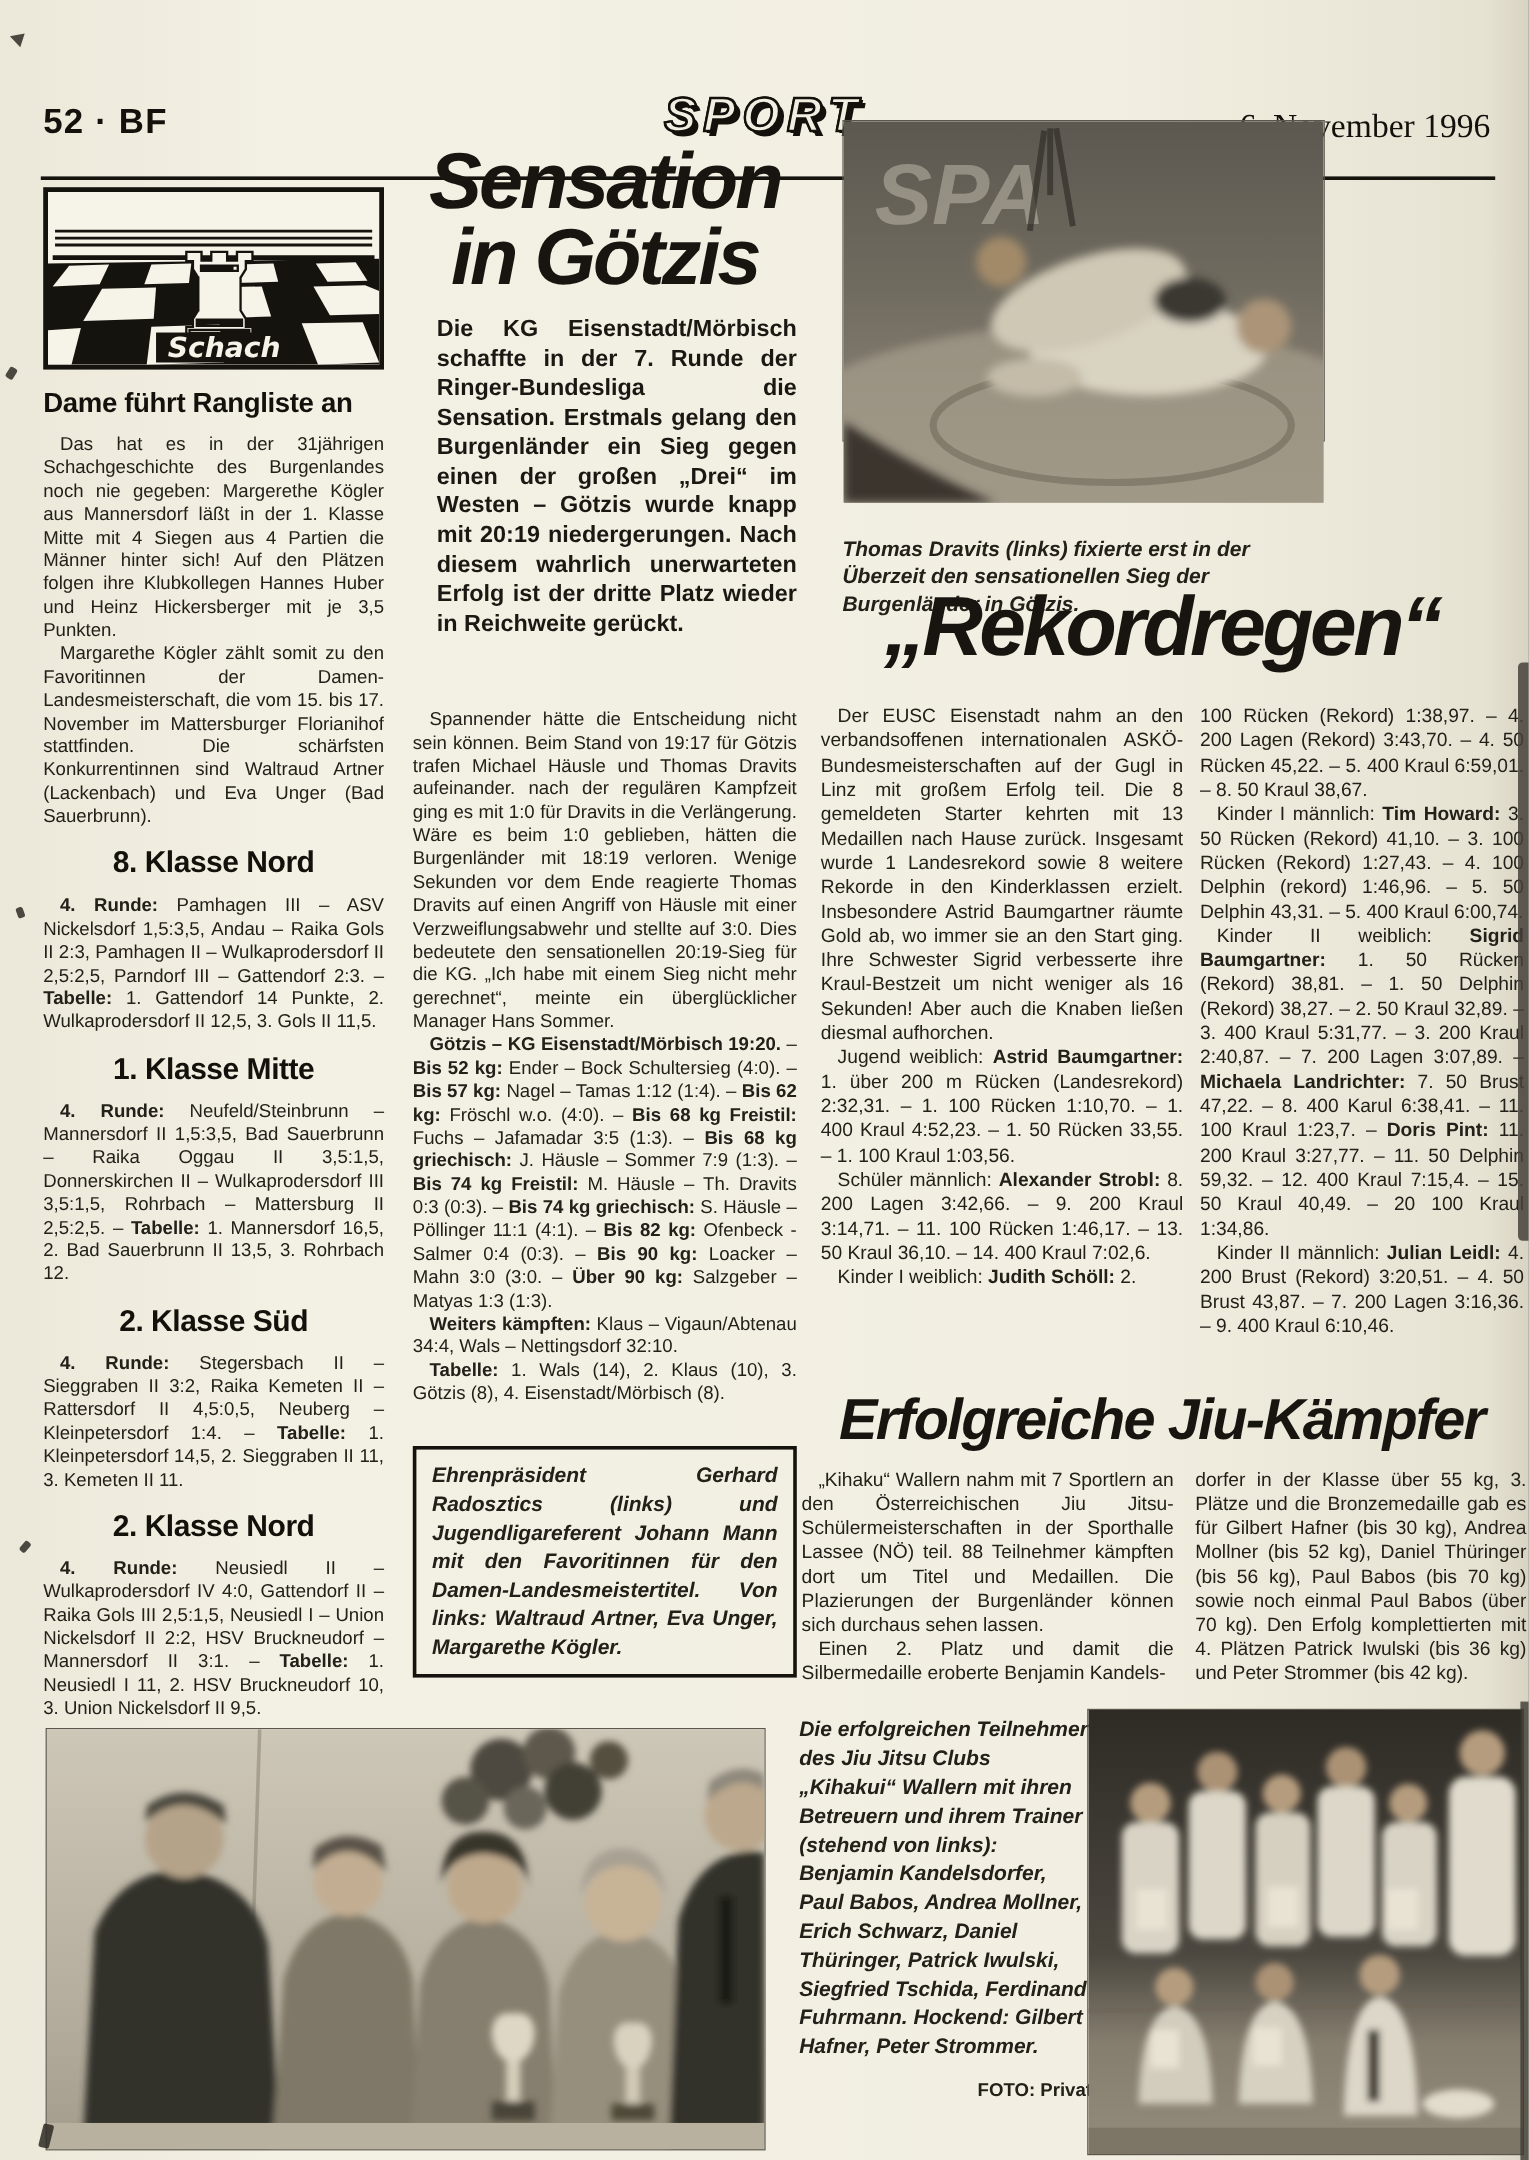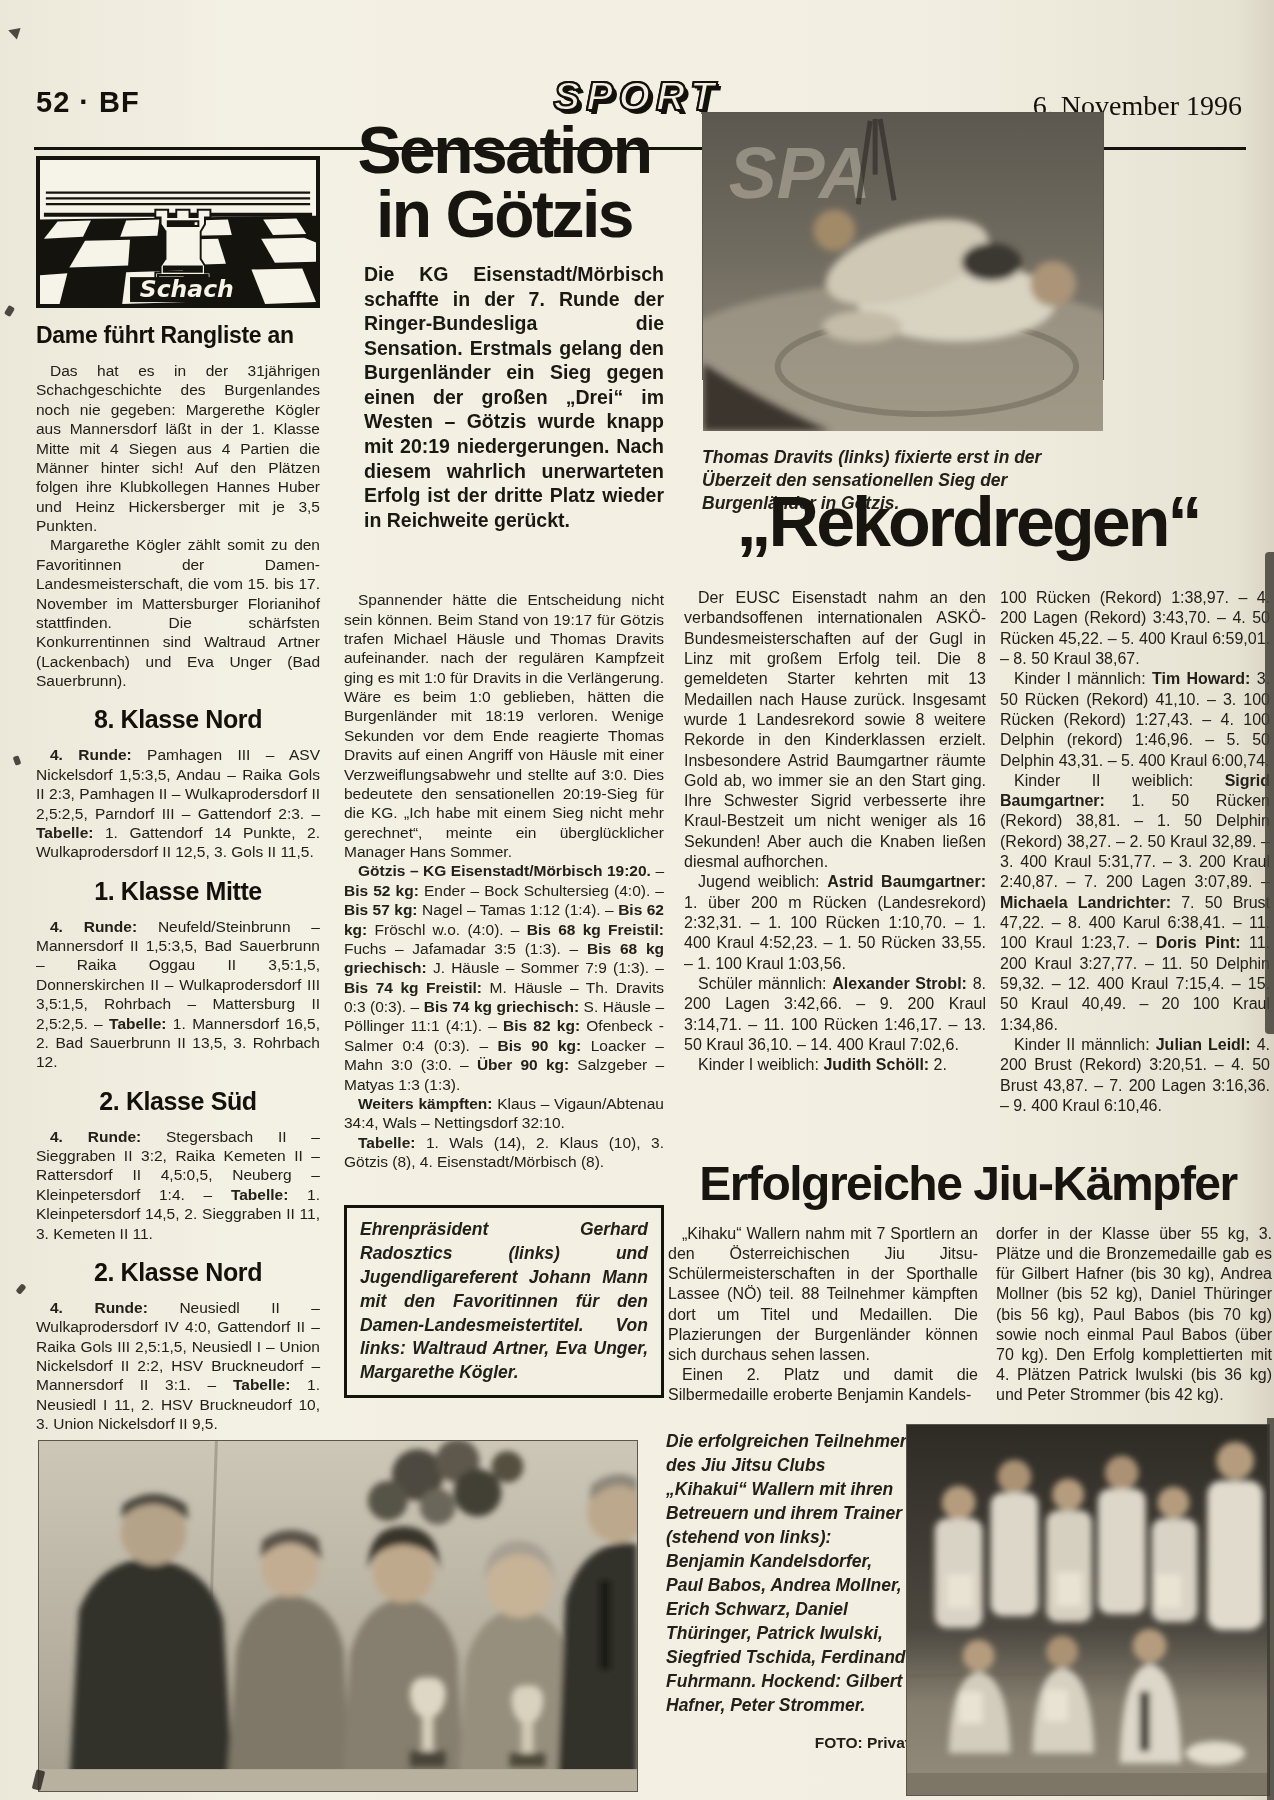--- a/index.html
+++ b/index.html
@@ -20,30 +20,30 @@
   
   .chess-col { position:absolute; left:36px; top:156px; width:284px; }
   .chess-logo { display:block; width:284px; height:152px; border:4px solid #15130e; background:#f6f3e8; margin-bottom:14px; }
   .chess-title { font-size:23px; font-weight:bold; letter-spacing:-0.3px; margin:4px 0 12px; color:#14110c; }
   .bodytext { font-size:15.5px; line-height:1.25; text-align:justify; }
   .bodytext p { text-indent:14px; }
   .klasse-head { text-align:center; font-size:25px; font-weight:bold; margin:15px 0 11px; letter-spacing:-0.4px; color:#14110c; }
   .chess-byline { text-align:right; font-weight:bold; font-size:17px; margin-top:8px; }
   
   .center-col { position:absolute; left:344px; top:118px; width:320px; }
-  .big-head { font-weight:900; color:#181510; letter-spacing:-2.5px; }
+  .big-head { font-weight:900; color:#181510; letter-spacing:-2.5px;font-style:italic; }
   .sens-headline { font-size:66px; line-height:0.97; text-align:center; }
   .sens-lede { font-size:19.5px; font-weight:bold; line-height:1.26; text-align:justify; margin-top:16px; color:#1b1813;margin-left:20px; }
   .sens-body { margin-top:58px; }
   .caption-box { margin-top:34px; border:3px solid #15130e; padding:10px 13px;
     font-style:italic; font-weight:bold; font-size:17.5px; line-height:1.36; text-align:justify; }
   
   .photo { position:absolute; border:1px solid #5a564c; }
   .photo svg { display:block; }
-  .photo-wrestling { left:702px; top:112px; width:402px; height:268px; }
+  .photo-wrestling { left:702px; top:100px; width:402px; height:268px; }
   .wrestling-cap { position:absolute; left:702px; top:446px; width:404px;
     font-style:italic; font-weight:bold; font-size:17.5px; line-height:1.3; }
   .photo-group { left:38px; top:1440px; width:600px; height:352px; }
   .photo-jiu { left:906px; top:1424px; width:364px; height:372px; }
   
   .rekord-head { position:absolute; left:664px; top:482px; width:608px; text-align:center; font-size:70px; letter-spacing:-3px; }
   .rekord-left  { position:absolute; left:684px;  top:588px; width:302px; font-size:16px; line-height:1.27; text-align:justify; }
   .rekord-right { position:absolute; left:1000px; top:588px; width:270px; font-size:16px; line-height:1.27; text-align:justify; }
   .rekord-left p, .rekord-right p { text-indent:14px; }
   .rekord-left p.cont, .rekord-right p.cont { text-indent:0; }

